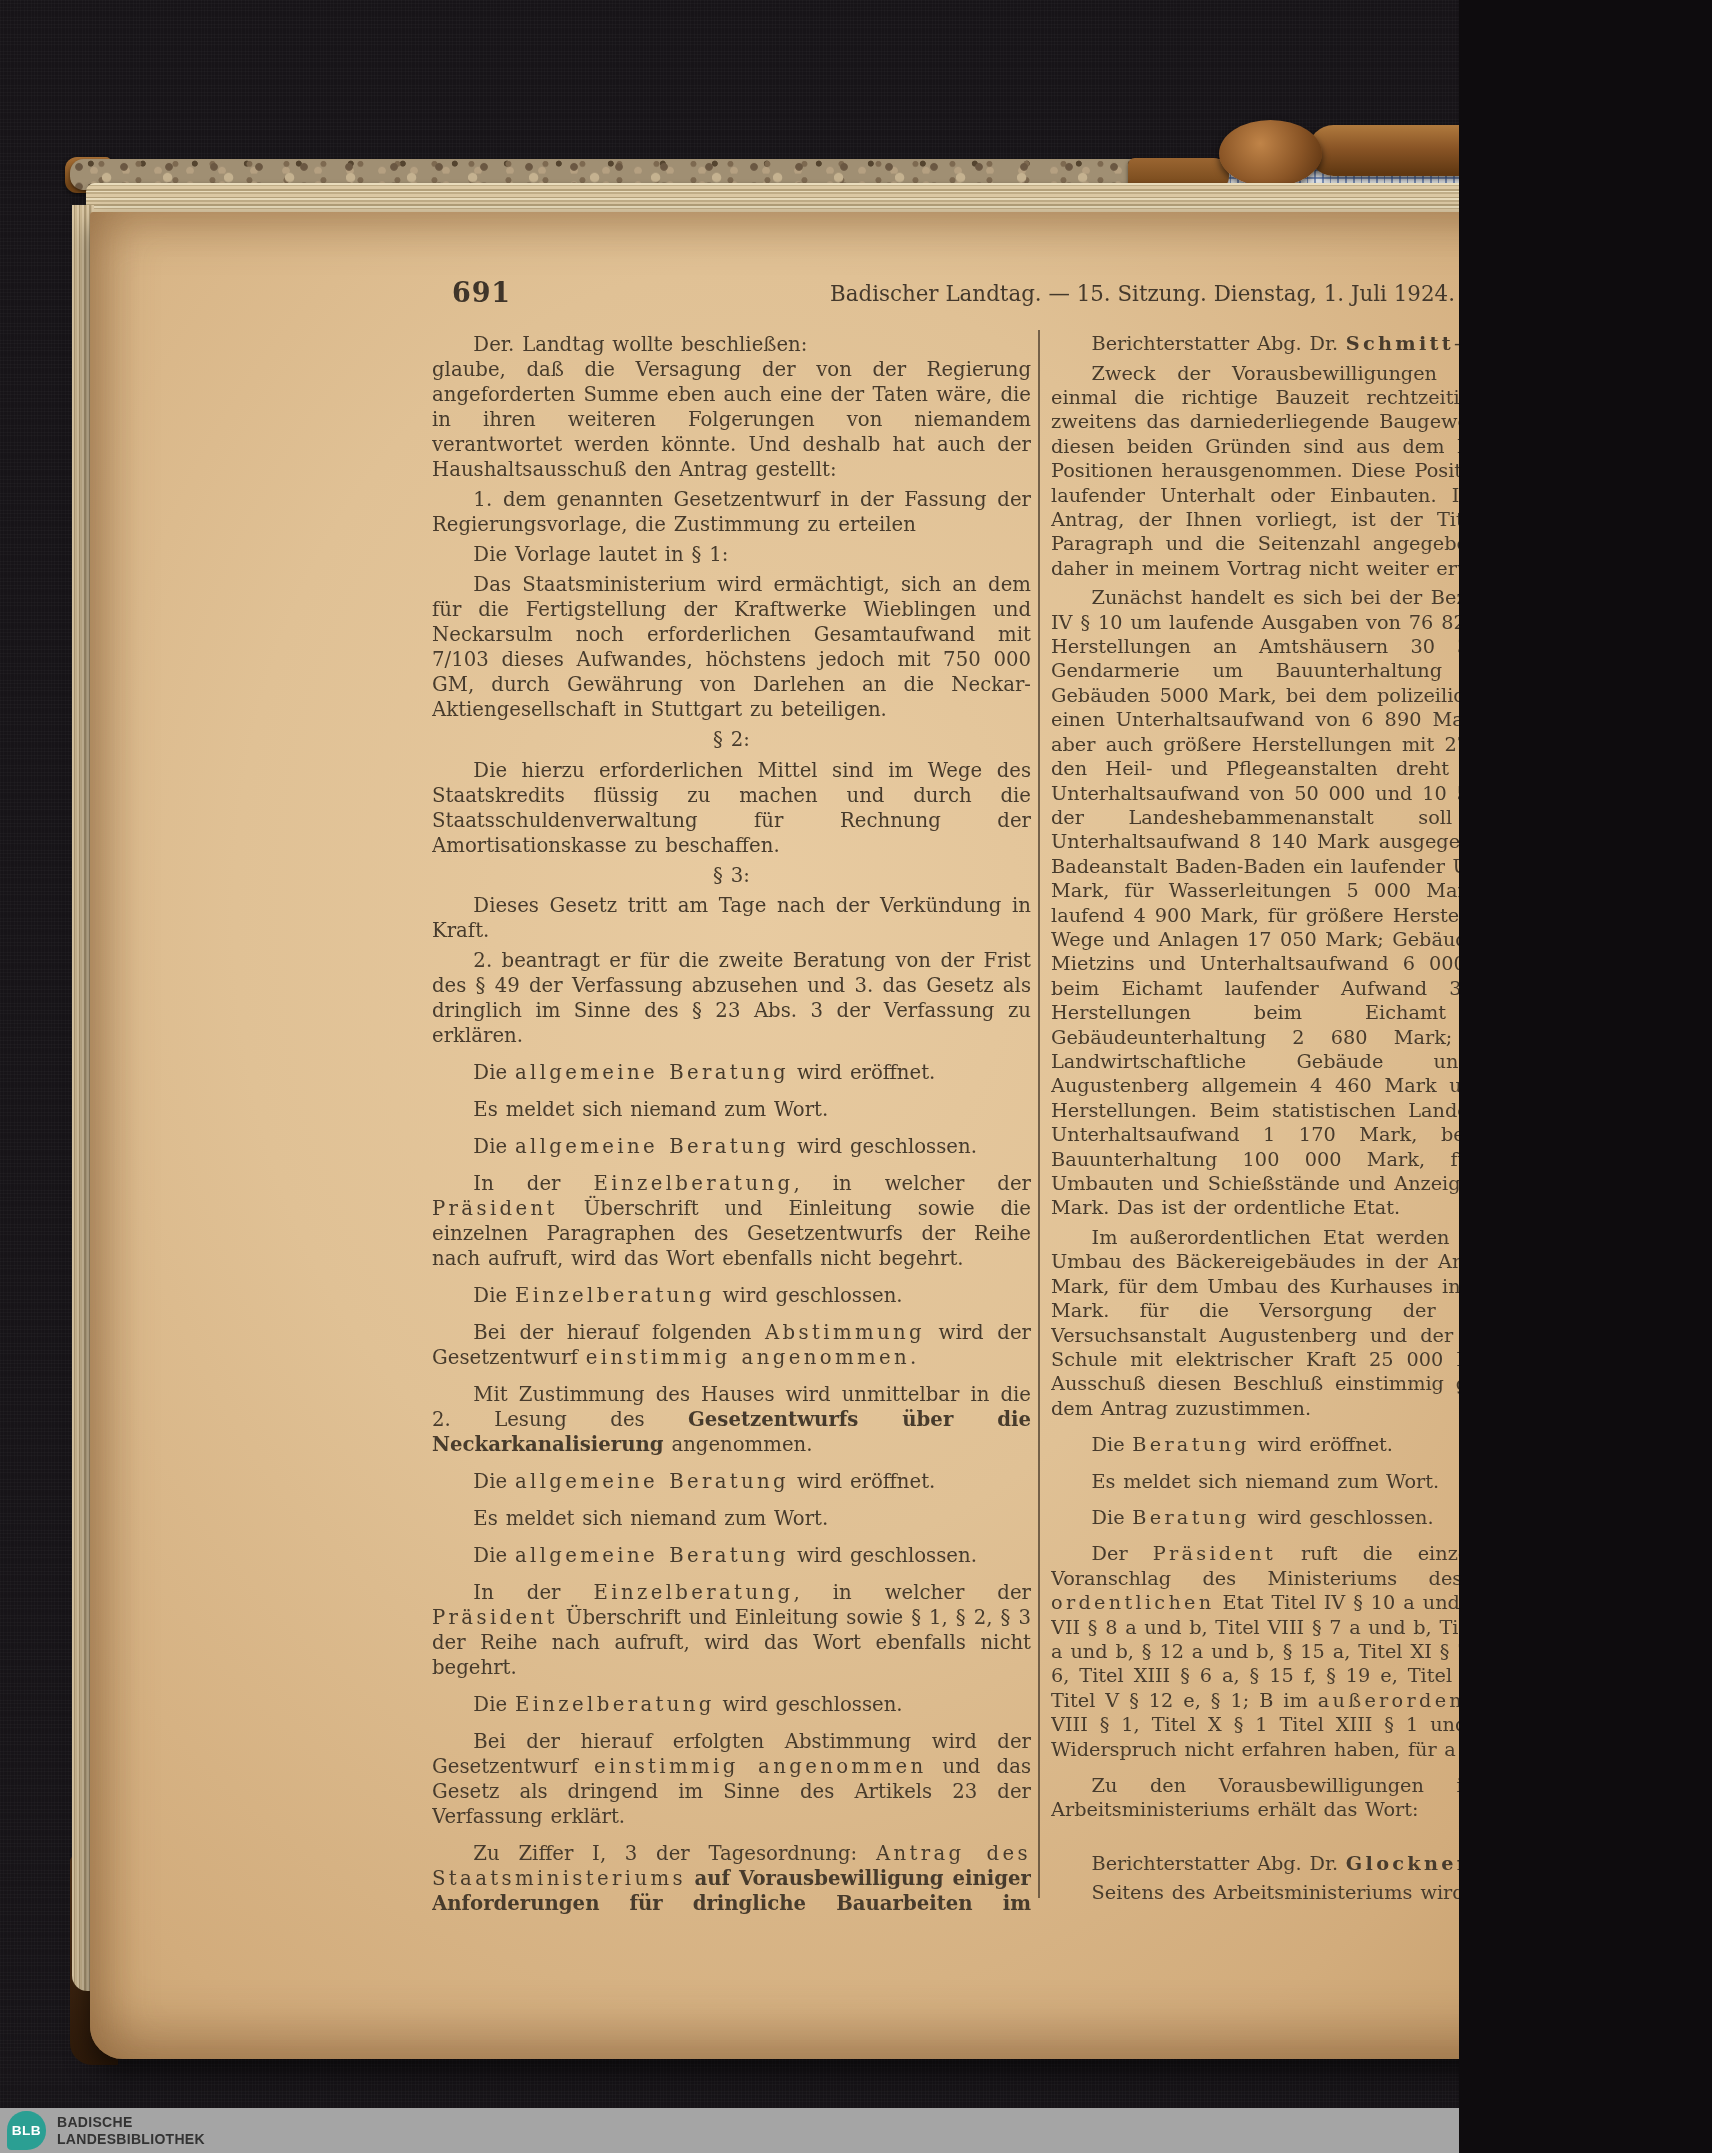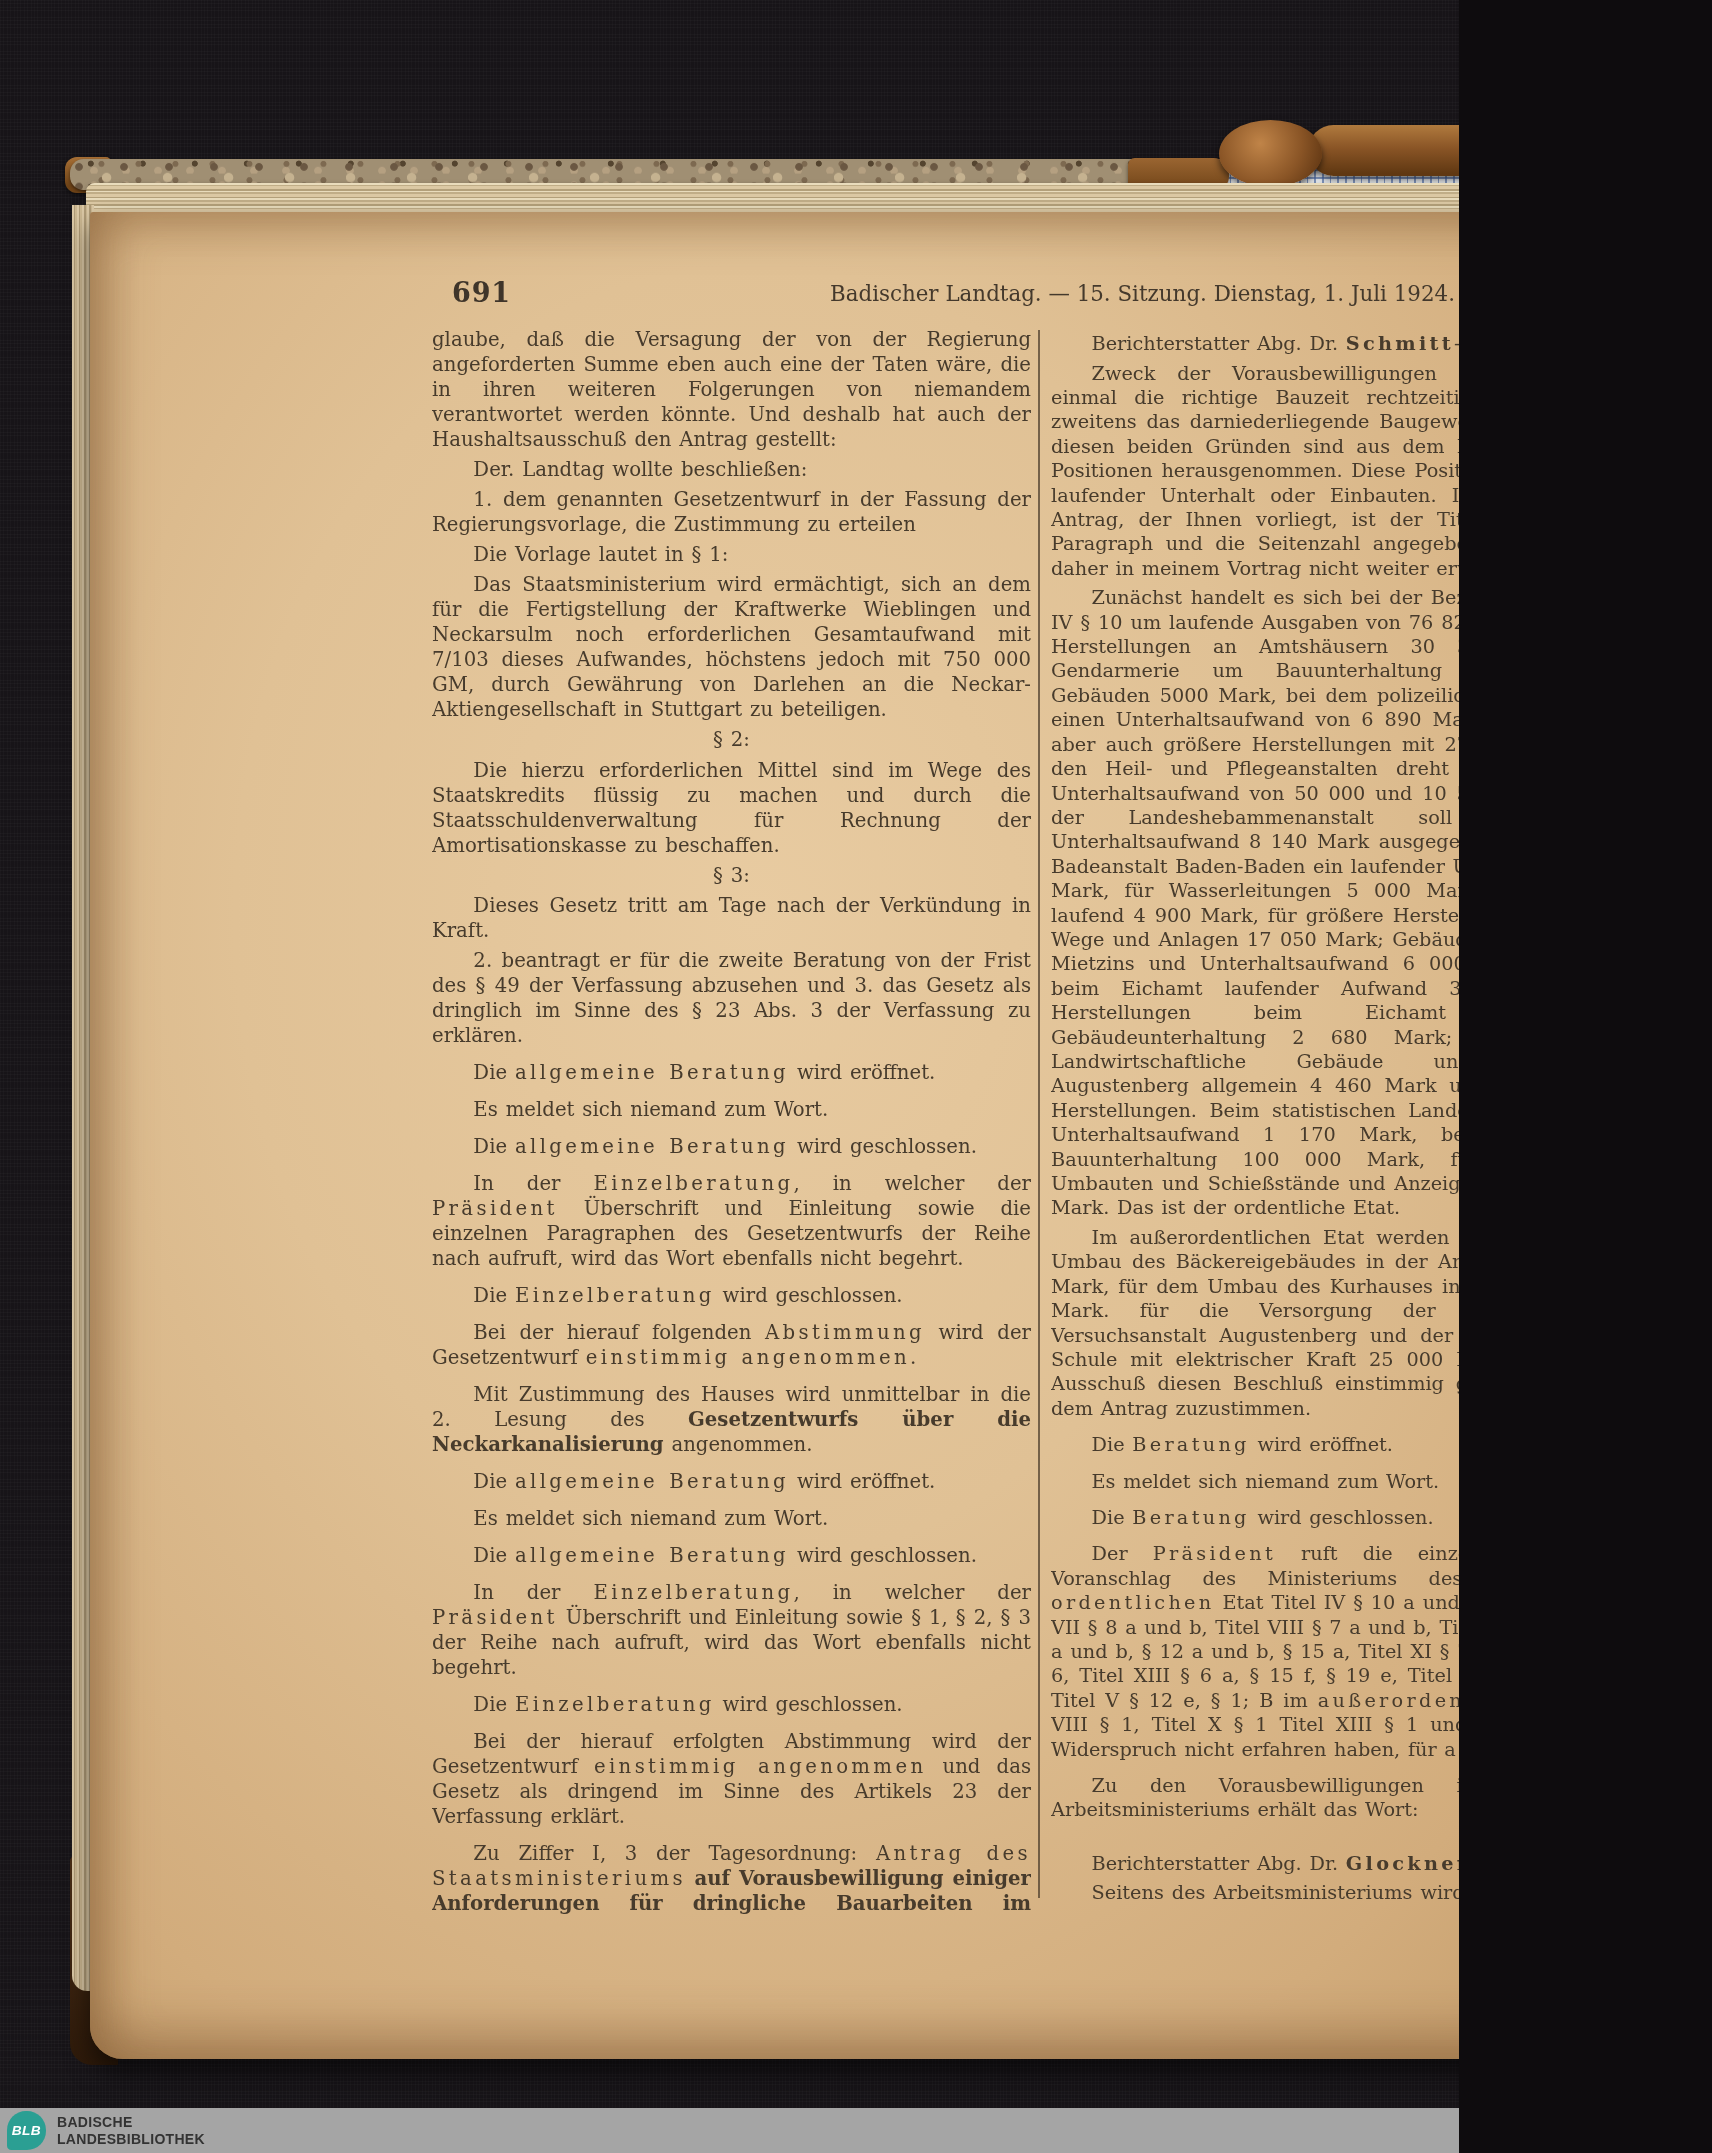--- a/index.html
+++ b/index.html
@@ -75,21 +75,21 @@
   .sp1{margin-top:5.1px;}
   .sp2{margin-top:12px;}
   .sp3{margin-top:29px;}
   .g{letter-spacing:.17em;}
   .b{font-weight:bold;}
   
   .footer{position:absolute;left:0;bottom:0;width:1712px;height:45px;background:#a5a5a5;
     font-family:"Liberation Sans", sans-serif;}
   .blb-badge{position:absolute;left:6.8px;top:3.4px;width:39px;height:39px;border-radius:19px 19px 19px 4.3px;
     display:flex;align-items:center;justify-content:center;
-    color:#fff;font-size:13.7px;font-weight:bold;letter-spacing:0.4px;font-style:italic;}
+    color:#fff;font-size:13.7px;font-weight:bold;letter-spacing:0.4px;}
   .lib-name{position:absolute;left:57px;top:6px;font-size:14px;font-weight:bold;color:#333;
     line-height:17px;letter-spacing:0.3px;}
   .lions{position:absolute;left:1541px;top:3.4px;width:24px;height:39px;display:flex;flex-direction:column;justify-content:space-between;}
   .lions svg{display:block;}
   .state-name{position:absolute;left:1573px;top:9.4px;font-size:22px;color:#1d1d1d;}
 </style>
 </head>
 <body>
 
 <div id="stage">
@@ -105,22 +105,22 @@
   <div class="edges-left"></div>
 
   <div class="page"></div>
   <div class="next-page"></div>
 
   <div class="pagenum" style="left:452px;top:277px;">691</div>
   <div class="head-center">Badischer Landtag. — 15. Sitzung. Dienstag, 1. Juli 1924.</div>
   <div class="pagenum" style="left:1534px;top:272px;font-size:29px;">692</div>
 
   <div class="col col-left">
+      <p class="par sp1 ind"><span>Der. Landtag wollte beschließen:</span></p>
       <p class="par sp0"><span>glaube, daß die Versagung der von der Regierung angeforderten Summe eben auch eine der Taten wäre, die in ihren weiteren Folgerungen von niemandem verantwortet werden könnte. Und deshalb hat auch der Haushaltsausschuß den Antrag gestellt:</span></p>
-      <p class="par sp1 ind"><span>Der. Landtag wollte beschließen:</span></p>
       <p class="par sp1 ind"><span>1. dem genannten Gesetzentwurf in der Fassung der Regierungsvorlage, die Zustimmung zu erteilen</span></p>
       <p class="par sp1 ind"><span>Die Vorlage lautet in § 1:</span></p>
       <p class="par sp1 ind"><span>Das Staatsministerium wird ermächtigt, sich an dem für die Fertigstellung der Kraftwerke Wieblingen und Neckarsulm noch erforderlichen Gesamtaufwand mit 7/103 dieses Aufwandes, höchstens jedoch mit 750 000 GM, durch Gewährung von Darlehen an die Neckar-Aktiengesellschaft in Stuttgart zu beteiligen.</span></p>
       <p class="par sp1 center"><span>§ 2:</span></p>
       <p class="par sp1 ind"><span>Die hierzu erforderlichen Mittel sind im Wege des Staatskredits flüssig zu machen und durch die Staatsschuldenverwaltung für Rechnung der Amortisationskasse zu beschaffen.</span></p>
       <p class="par sp1 center"><span>§ 3:</span></p>
       <p class="par sp1 ind"><span>Dieses Gesetz tritt am Tage nach der Verkündung in Kraft.</span></p>
       <p class="par sp1 ind"><span>2. beantragt er für die zweite Beratung von der Frist des § 49 der Verfassung abzusehen und 3. das Gesetz als dringlich im Sinne des § 23 Abs. 3 der Verfassung zu erklären.</span></p>
       <p class="par sp2 ind"><span>Die </span><span class="g">allgemeine Beratung</span><span> wird eröffnet.</span></p>
       <p class="par sp2 ind"><span>Es meldet sich niemand zum Wort.</span></p>

